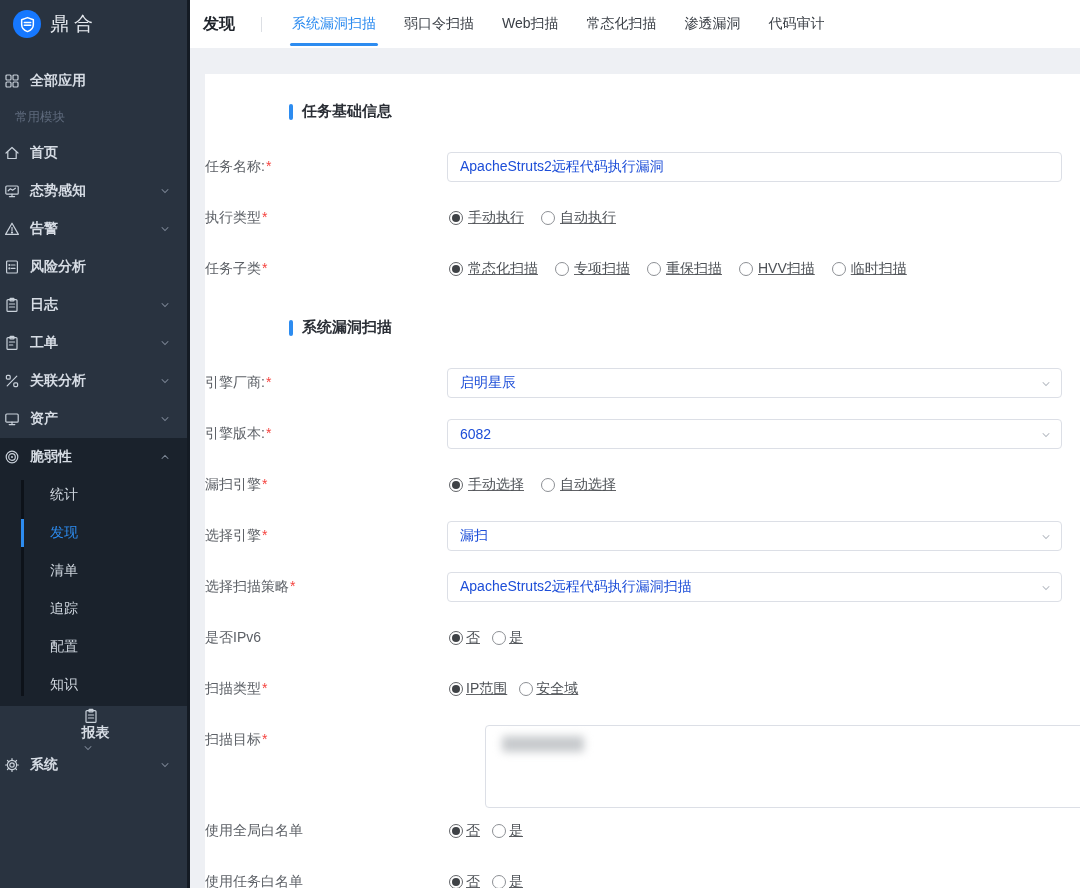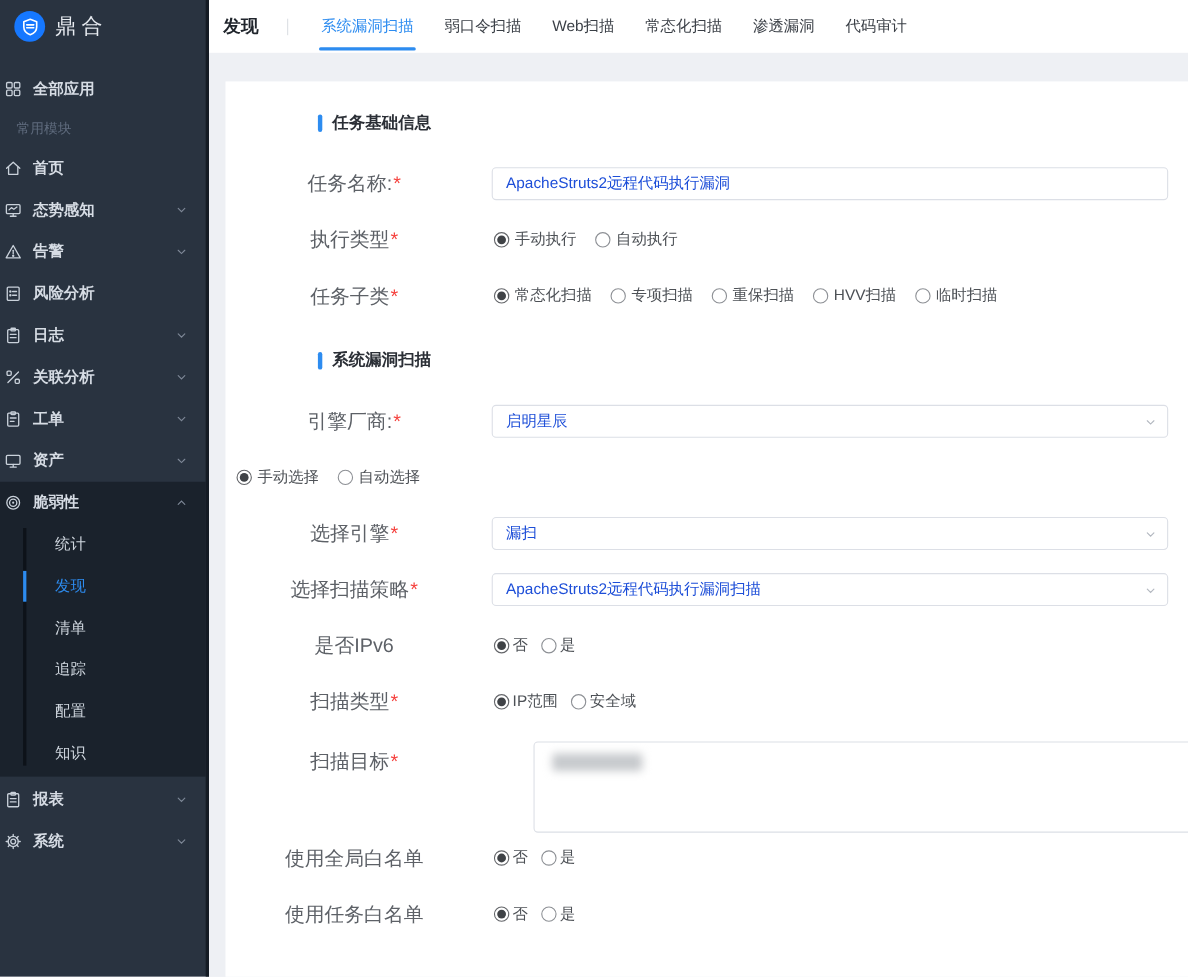--- a/index.html
+++ b/index.html
@@ -54,32 +54,32 @@
     background:#eef0f4; }
   .card { position:absolute; left:15px; top:14px; right:0; height:900px;
     background:#ffffff; padding-top:27px; }
   .section-hd { display:flex; align-items:center; margin:0 0 30px 84px; height:21px; }
   .section-hd .bar { width:4px; height:16px; border-radius:2px; background:#2d8cf0;
     margin-right:9px; }
   .section-hd .ttl { font-size:15px; font-weight:bold; color:#2b2f36; }
   .sec2 { margin-top:33px; }
   .form-row { display:flex; align-items:center; height:30px; margin-bottom:21px; }
   .form-row.ta-row { height:70px; align-items:flex-start;gap:38px; }
-  .row-label { width:234px; text-align:center; font-size:18px; color:#5d6167;
+  .row-label { width:234px; text-align:left; font-size:14px; color:#5d6167;
     flex:0 0 auto; white-space:nowrap; }
   .req { color:#f5413d; margin-left:1px; }
   .ctrl { margin-left:8px; width:615px; position:relative; }
   .text-input, .select-box { width:615px; height:30px; border:1px solid #dcdfe6;
     border-radius:4px; background:#fff; font-size:14px; color:#1d4ed8;
     padding:0 30px 0 12px; display:flex; align-items:center;
     font-family:"Liberation Sans","DejaVu Sans",sans-serif; }
   input.text-input { padding-right:12px; outline:none; }
   .select-box { cursor:pointer; }
   .select-box .sel-chev { position:absolute; right:10px; top:9px; }
-  .radio-group { display:flex; align-items:center; margin-left:10px; }
+  .radio-group { display:flex; align-items:center; margin-left:10px;text-decoration:underline; }
   .radio-opt { display:flex; align-items:center; margin-right:17px; cursor:pointer; }
   .radio { width:14px; height:14px; border:1px solid #8d9095; border-radius:50%;
     background:#fff; position:relative; flex:0 0 auto; }
   .radio.checked { border-color:#636569; }
   .radio.checked::after { content:""; position:absolute; left:2px; top:2px;
     width:8px; height:8px; border-radius:50%; background:#3f4246; }
   .radio-opt .opt-lbl { margin-left:5px; color:#4d5156; }
   .textarea-box { width:615px; height:83px; border:1px solid #dcdfe6;
     border-radius:4px; background:#fff; position:relative; }
   .redact-blur { position:absolute; left:16px; top:10px; width:82px; height:16px;
@@ -181,42 +181,42 @@
     <span class="chev">
       <svg class="chev-ic" width="12" height="12" viewBox="0 0 16 16">
           <path d="M4 6 L8 10 L12 6"></path>
         </svg>
     </span>
   </div>
 
   <div class="side-item">
     <span class="icn">
       <svg class="ic" width="16" height="16" viewBox="0 0 16 16">
+        <rect x="3" y="2.6" width="10" height="11.8" rx="1"></rect>
+          <rect x="6" y="1.4" width="4" height="2.4" rx="0.6"></rect>
+        <path d="M5.4 7 H10.6 M5.4 10 H8.8"></path>
+      </svg>
+    </span>
+    <span class="lbl">工单</span>
+    <span class="chev">
+      <svg class="chev-ic" width="12" height="12" viewBox="0 0 16 16">
+          <path d="M4 6 L8 10 L12 6"></path>
+        </svg>
+    </span>
+  </div>
+
+  <div class="side-item">
+    <span class="icn">
+      <svg class="ic" width="16" height="16" viewBox="0 0 16 16">
         <path d="M3.2 12.8 L12.8 3.2"></path>
         <rect x="2.4" y="2.4" width="3.8" height="3.8" rx="1"></rect>
         <rect x="9.8" y="9.8" width="3.8" height="3.8" rx="1"></rect>
       </svg>
     </span>
     <span class="lbl">关联分析</span>
-    <span class="chev">
-      <svg class="chev-ic" width="12" height="12" viewBox="0 0 16 16">
-          <path d="M4 6 L8 10 L12 6"></path>
-        </svg>
-    </span>
-  </div>
-
-  <div class="side-item">
-    <span class="icn">
-      <svg class="ic" width="16" height="16" viewBox="0 0 16 16">
-        <rect x="3" y="2.6" width="10" height="11.8" rx="1"></rect>
-          <rect x="6" y="1.4" width="4" height="2.4" rx="0.6"></rect>
-        <path d="M5.4 7 H10.6 M5.4 10 H8.8"></path>
-      </svg>
-    </span>
-    <span class="lbl">工单</span>
     <span class="chev">
       <svg class="chev-ic" width="12" height="12" viewBox="0 0 16 16">
           <path d="M4 6 L8 10 L12 6"></path>
         </svg>
     </span>
   </div>
 
   <div class="side-item">
     <span class="icn">
       <svg class="ic" width="16" height="16" viewBox="0 0 16 16">
@@ -265,21 +265,21 @@
       </div>
       <div class="sub-item">
         <span>配置</span>
       </div>
       <div class="sub-item">
         <span>知识</span>
       </div>
     </div>
   </div>
 
-  <div class="side-item" style="margin-top:2px;">
+  <div class="side-item" style="margin-top:2px;flex-direction:column;">
     <span class="icn">
       <svg class="ic" width="16" height="16" viewBox="0 0 16 16">
         <rect x="3" y="2.6" width="10" height="11.8" rx="1"></rect>
           <rect x="6" y="1.4" width="4" height="2.4" rx="0.6"></rect>
         <path d="M5.4 7 H10.6 M5.4 10 H10.6"></path>
       </svg>
     </span>
     <span class="lbl">报表</span>
     <span class="chev">
       <svg class="chev-ic" width="12" height="12" viewBox="0 0 16 16">
@@ -397,22 +397,36 @@
           <span>启明星辰</span>
           <span class="sel-chev">
             <svg class="chev-ic" width="12" height="12" viewBox="0 0 16 16" style="stroke:#b3b8c0;">
                 <path d="M4 6 L8 10 L12 6"></path>
               </svg>
           </span>
         </span>
       </span>
     </div>
 
-
-    <div class="form-row">
+    <div class="form-row">
+      <span class="row-label"><span>引擎版本:</span><span class="req">*</span></span>
+      <span class="ctrl">
+        <span class="select-box">
+          <span>6082</span>
+          <span class="sel-chev">
+            <svg class="chev-ic" width="12" height="12" viewBox="0 0 16 16" style="stroke:#b3b8c0;">
+                <path d="M4 6 L8 10 L12 6"></path>
+              </svg>
+          </span>
+        </span>
+      </span>
+    </div>
+
+    <div class="form-row">
+      <span class="row-label"><span>漏扫引擎</span><span class="req">*</span></span>
       <span class="radio-group">
         <span class="radio-opt">
           <span class="radio checked"></span>
           <span class="opt-lbl">手动选择</span>
         </span>
         <span class="radio-opt">
           <span class="radio"></span>
           <span class="opt-lbl">自动选择</span>
         </span>
       </span>

